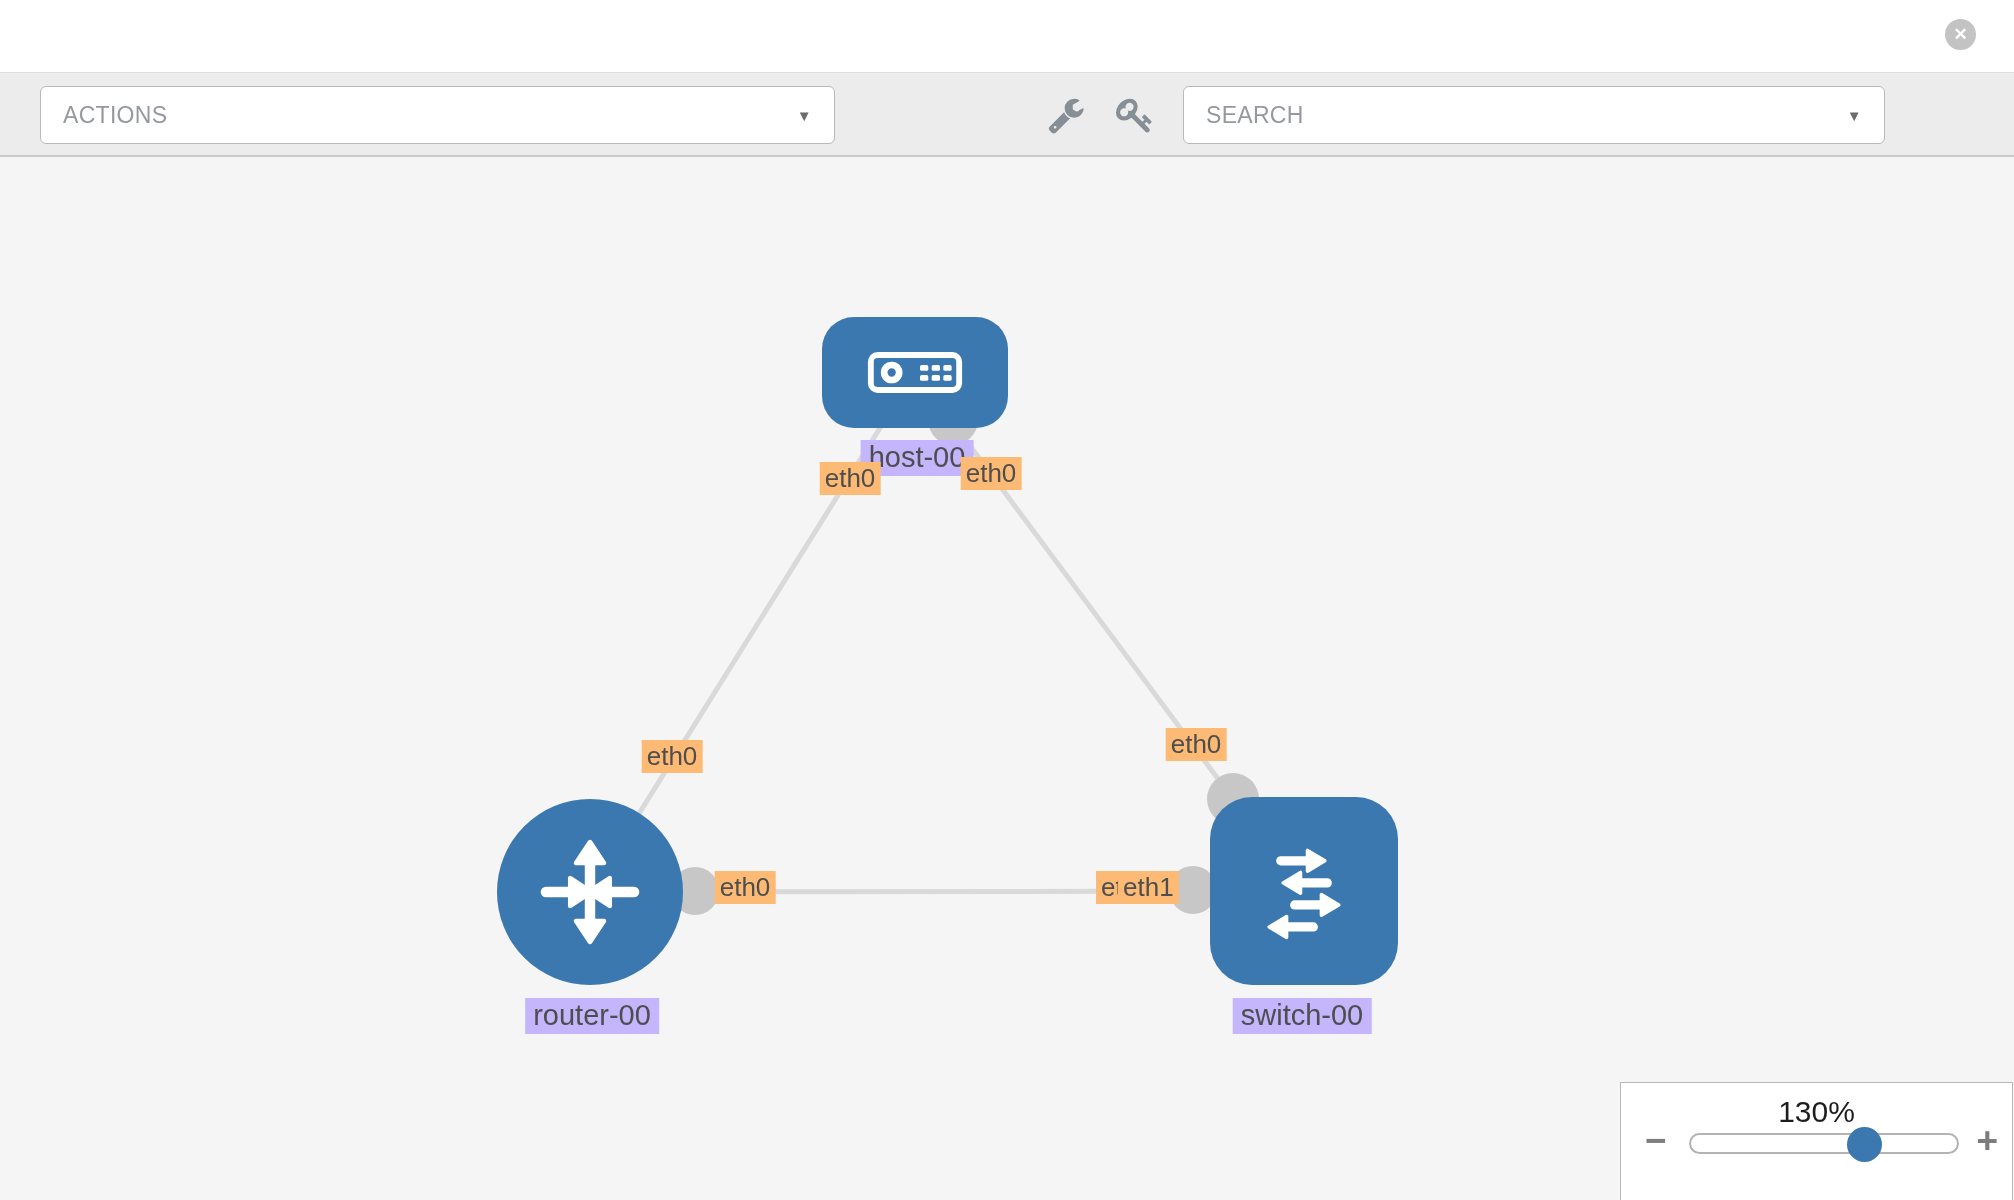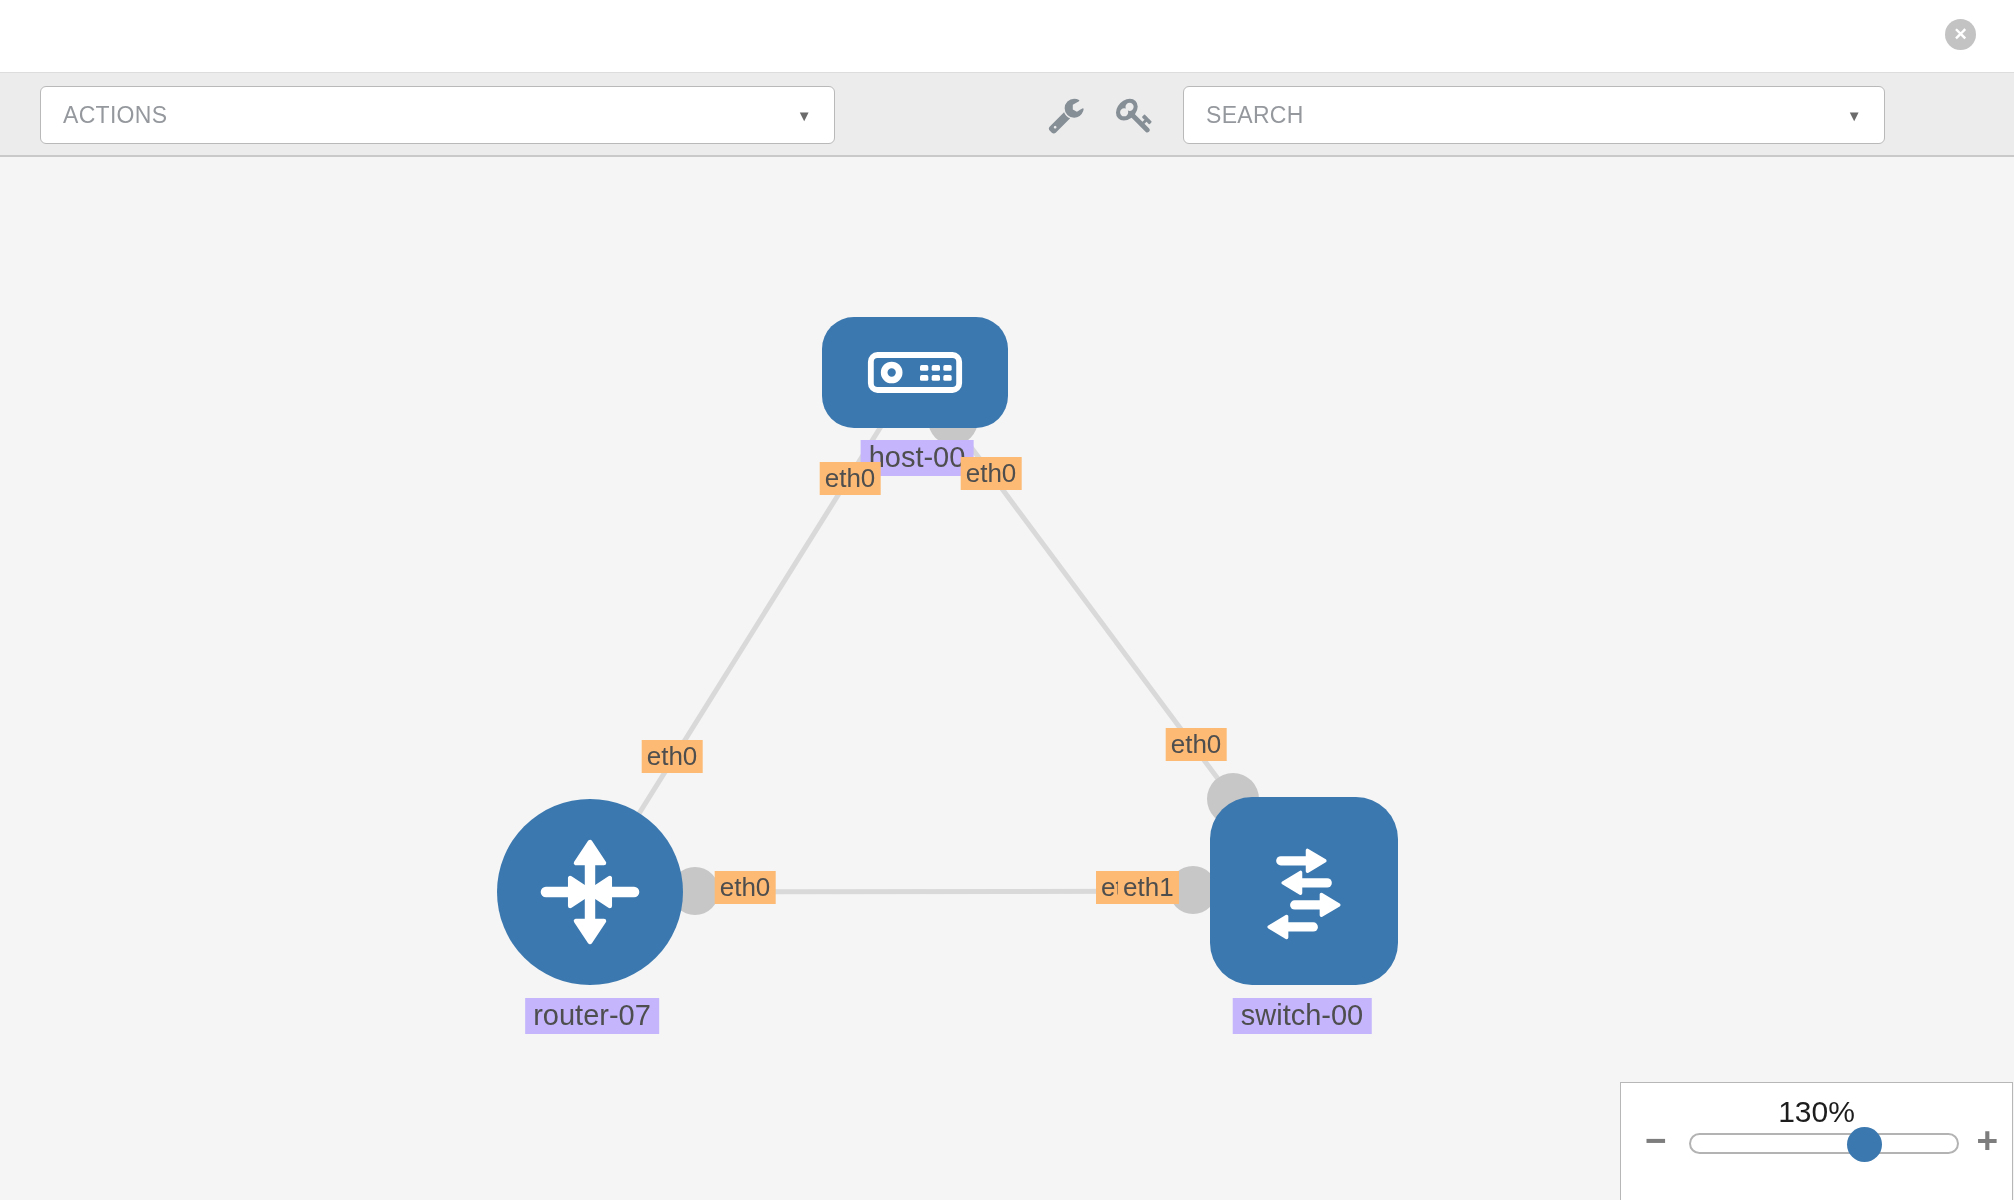--- a/index.html
+++ b/index.html
@@ -203,21 +203,21 @@
       <g fill="#fff" stroke="#fff" stroke-width="3" stroke-linejoin="round">
         <path d="M68 24 L53 15 L53 33 Z"></path>
         <path d="M32 43 L47 34 L47 52 Z"></path>
         <path d="M80 62 L65 53 L65 71 Z"></path>
         <path d="M20 81 L35 72 L35 90 Z"></path>
       </g>
     </svg>
   </div>
 
   <div class="node-label" style="left:917px;  top:283px;">host-00</div>
-  <div class="node-label" style="left:592px;  top:841px;">router-07</div>
+  <div class="node-label" style="left:592px;  top:841px;">router-00</div>
   <div class="node-label" style="left:1302px; top:841px;">switch-00</div>
 
   <div class="if-chip centered" style="left:850px;  top:305px;">eth0</div>
   <div class="if-chip centered" style="left:991px;  top:300px;">eth0</div>
   <div class="if-chip centered" style="left:672px;  top:583px;">eth0</div>
   <div class="if-chip centered" style="left:1196px; top:571px;">eth0</div>
   <div class="if-chip centered" style="left:745px;  top:714px;">eth0</div>
   <div class="if-chip back" style="left:1096px; top:714px;">eth0</div>
   <div class="if-chip front" style="left:1118px; top:714px;">eth1</div>
 

